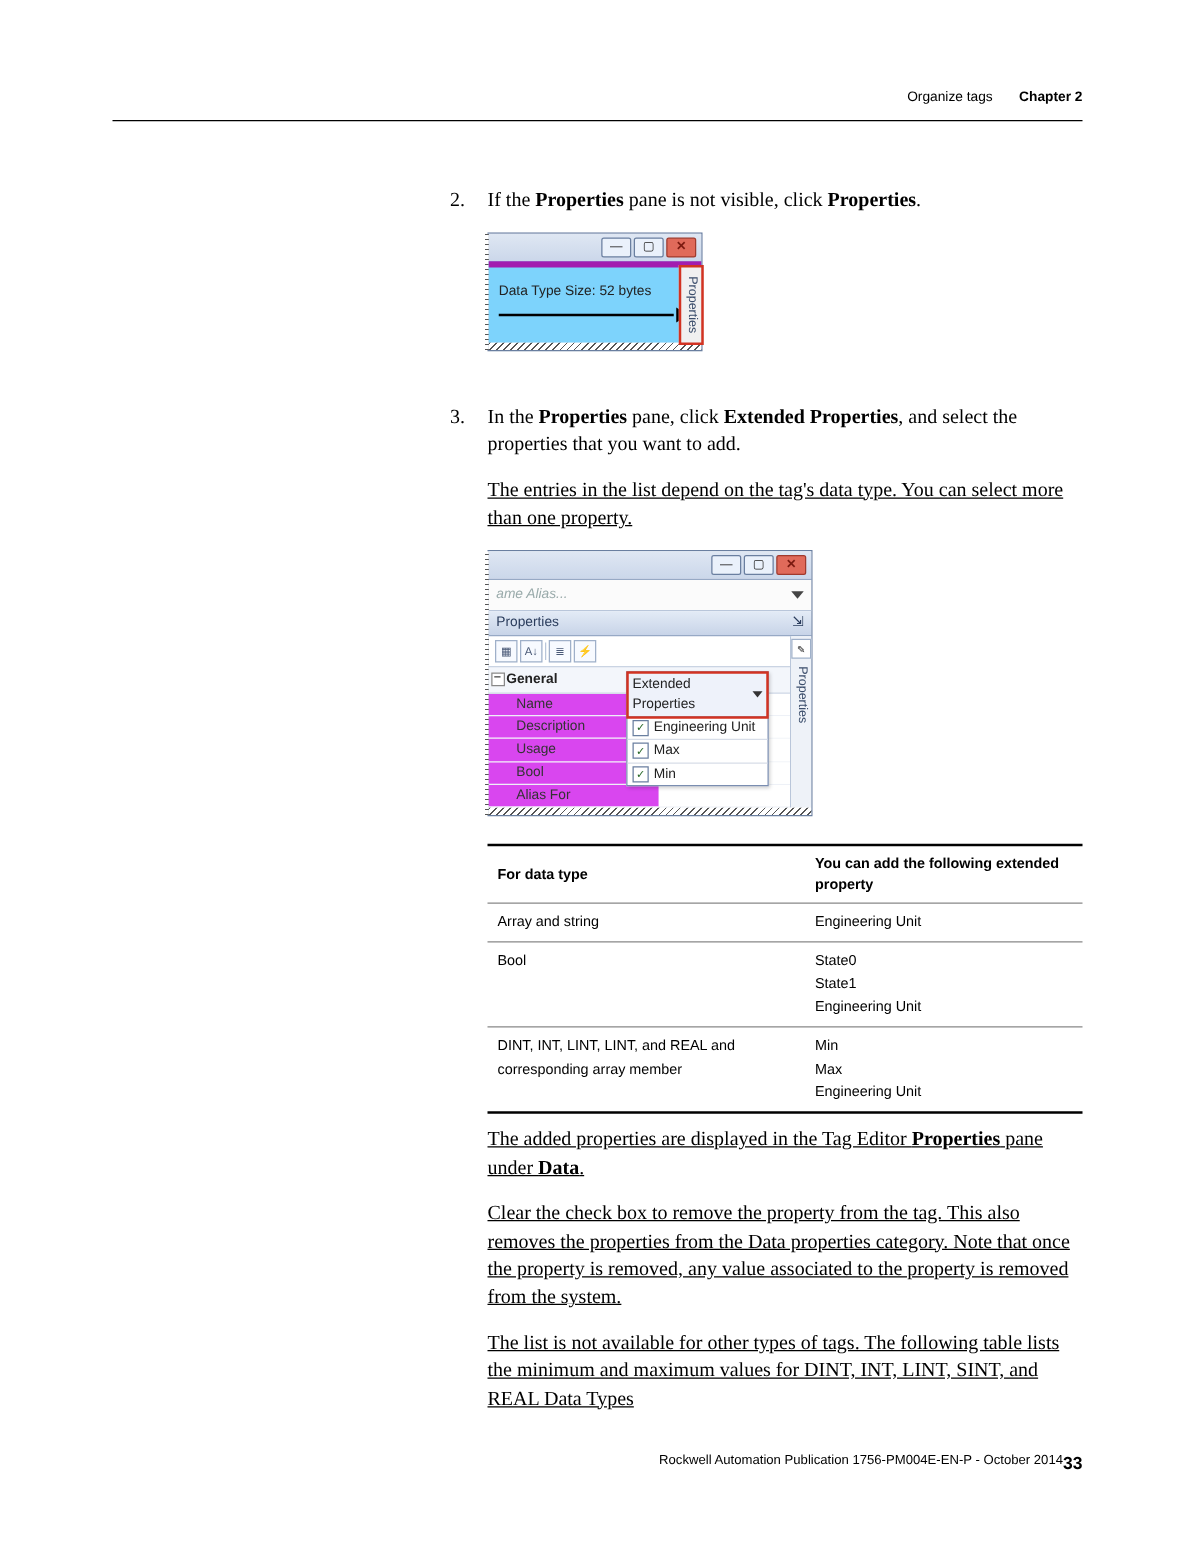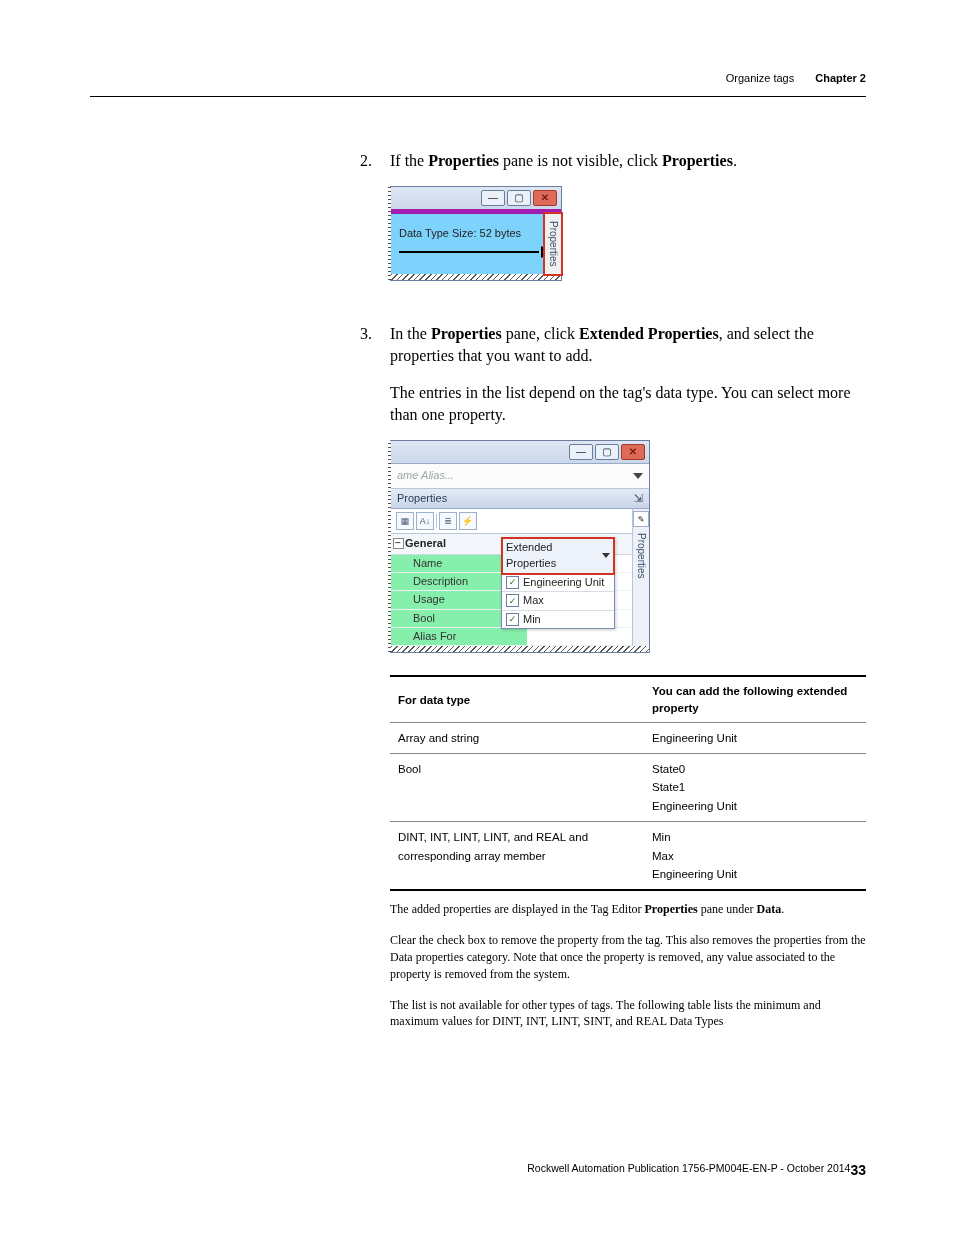--- a/index.html
+++ b/index.html
@@ -6,21 +6,21 @@
   .page{width:954px;height:1208px;position:relative;box-sizing:border-box;}
   .header{position:absolute;top:72px;left:90px;right:88px;font-family:Verdana,Arial,sans-serif;font-size:11px;}
   .header .right{float:right;}
   .header .chapter{font-weight:bold;margin-left:18px;}
   .rule{position:absolute;top:96px;left:90px;right:88px;border-top:1px solid #000;height:0;}
   .content{position:absolute;top:150px;left:348px;right:88px;}
   .step-row{display:flex;gap:18px;margin-bottom:14px;font-size:16px;line-height:1.4;}
   .step-num{width:24px;text-align:right;flex:0 0 24px;}
   .step-body{flex:1;}
   .step-body p{margin:0 0 14px 0;}
-  .step-body .sub{margin-top:14px;}
+  .step-body .sub{margin-top:14px;text-decoration:underline;}
   .bold{font-weight:bold;}
   
   .fig1{margin-left:0px;margin-bottom:28px;}
   .fig1 .win{width:170px;border:1px solid #6a7fa0;background:#e9eef7;font-family:Tahoma,Arial,sans-serif;font-size:11px;color:#222;position:relative;}
   .torn-top,.torn-bottom{height:6px;background:repeating-linear-gradient(135deg,#555 0,#555 1px,#fff 1px,#fff 4px);}
   .torn-left{position:absolute;left:-3px;top:0;bottom:0;width:3px;background:repeating-linear-gradient(0deg,#555 0,#555 1px,#fff 1px,#fff 4px);}
   .winbtns{display:flex;justify-content:flex-end;gap:2px;padding:3px 4px;background:linear-gradient(#dfe7f3,#cbd7ea);}
   .wb{width:22px;height:14px;border:1px solid #6a7fa0;border-radius:2px;background:#eaf1fb;display:flex;align-items:center;justify-content:center;font-size:10px;line-height:10px;}
   .wb.close{background:#e06a5a;border-color:#a03a2d;color:#7b1a10;font-weight:bold;}
   .fig1 .body{padding:12px 8px 16px 8px;background:#7dd3fc;border-top:5px solid #a21caf;position:relative;}
@@ -36,42 +36,42 @@
   .filter{display:flex;align-items:center;justify-content:space-between;border-bottom:1px solid #b9c6da;padding:4px 6px;color:#9aa;font-style:italic;background:#fbfbfb;}
   .filter .dd{width:0;height:0;border-left:5px solid transparent;border-right:5px solid transparent;border-top:6px solid #444;}
   .prophdr{background:linear-gradient(#e3ebf6,#c8d4e8);border-bottom:1px solid #97a9c5;padding:2px 6px;display:flex;justify-content:space-between;align-items:center;color:#2a3c5c;position:relative;}
   .prophdr .pin{font-size:11px;}
   .propbody{display:flex;position:relative;}
   .propleft{flex:1;border-right:1px solid #b9c6da;}
   .tools{display:flex;gap:2px;padding:3px 5px;border-bottom:1px solid #b9c6da;align-items:center;}
   .tools .t{width:16px;height:16px;border:1px solid #9fb0c9;background:#f7faff;font-size:9px;display:flex;align-items:center;justify-content:center;color:#4a5a78;}
   .grid{font-size:11px;}
   .grid .row{display:flex;border-bottom:1px solid #eef1f7;}
-  .grid .row .a{width:110px;padding:1px 4px 1px 22px;color:#333;background:#86efac;}
+  .grid .row .a{width:110px;padding:1px 4px 1px 22px;color:#333;background:#d946ef;}
   .grid .row .b{flex:1;padding:1px 4px;background:#fff;}
   .grid .cat{font-weight:bold;padding:2px 4px 2px 14px;background:#f3f6fb;border-bottom:1px solid #cfd8e6;position:relative;}
   .grid .cat::before{content:"";position:absolute;left:2px;top:4px;width:9px;height:9px;border:1px solid #888;background:#fff;}
   .grid .cat::after{content:"−";position:absolute;left:4px;top:2px;font-size:10px;color:#555;}
   .droparea{position:absolute;right:34px;top:28px;width:112px;border:1px solid #7a8db0;background:#fff;box-shadow:1px 1px 3px rgba(0,0,0,.2);font-size:11px;}
   .droparea .hdr{background:#eef2fa;border-bottom:1px solid #7a8db0;padding:2px 4px;display:flex;align-items:center;justify-content:space-between;}
   .droparea .hdr .dd{width:0;height:0;border-left:4px solid transparent;border-right:4px solid transparent;border-top:5px solid #333;}
   .droparea .hdr.redbox{outline:2px solid #d23322;outline-offset:-1px;}
   .droparea .opt{display:flex;align-items:center;gap:4px;padding:1px 4px;border-bottom:1px solid #d7dde8;}
   .droparea .opt:last-child{border-bottom:none;}
   .cb{width:11px;height:11px;border:1px solid #6a7fa0;display:inline-flex;align-items:center;justify-content:center;background:#fff;font-size:9px;color:#2b6a2b;}
   .propsidebar{width:16px;background:#eef2f8;display:flex;flex-direction:column;align-items:center;padding-top:2px;gap:4px;}
   .propsidebar .btnx{width:14px;height:14px;border:1px solid #9fb0c9;background:#fff;font-size:8px;display:flex;align-items:center;justify-content:center;}
   .propsidebar .vt{writing-mode:vertical-rl;font-size:10px;color:#3a4d6b;margin-top:2px;}
   
   table.dt{border-collapse:collapse;width:100%;font-family:Verdana,Arial,sans-serif;font-size:11.5px;margin-bottom:10px;}
   table.dt th{text-align:left;font-weight:bold;padding:6px 8px;border-top:2px solid #000;border-bottom:1px solid #888;}
   table.dt td{padding:6px 8px;border-bottom:1px solid #888;vertical-align:top;line-height:1.6;}
   table.dt td.a{width:238px;}
   table.dt tr.last td{border-bottom:2px solid #000;}
-  .para{font-size:12px;line-height:1.4;margin:0 0 16px 0;}
+  .para{font-size:16px;line-height:1.4;margin:0 0 16px 0;text-decoration:underline;}
   .footer{position:absolute;bottom:30px;left:90px;right:88px;font-family:Verdana,Arial,sans-serif;font-size:10.5px;display:flex;justify-content:space-between;}
   .footer .pn{font-weight:bold;font-size:14px;}
 </style>
 </head>
 <body>
 
 <div class="page">
   <div class="header">
     <span class="right">
       <span>Organize tags</span>

